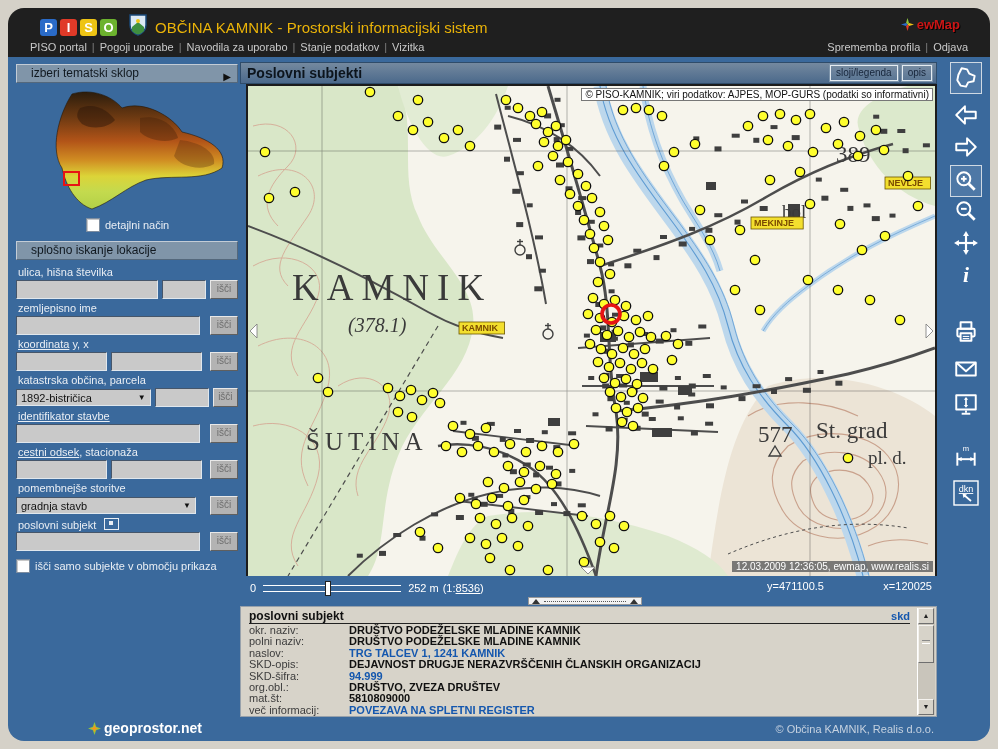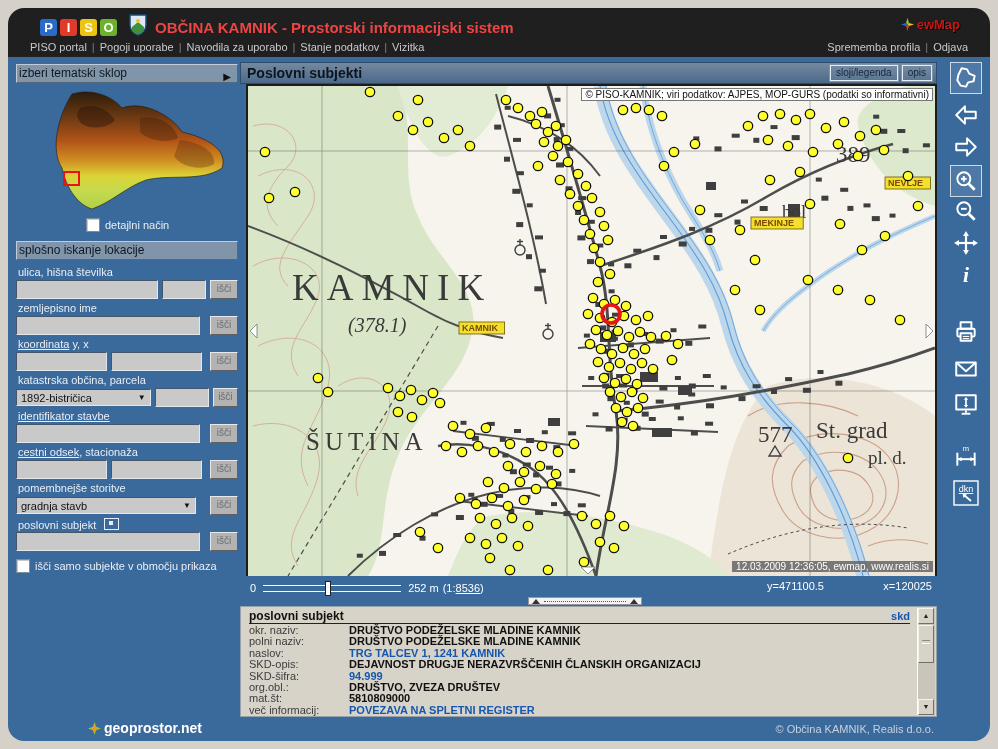--- a/index.html
+++ b/index.html
@@ -3,32 +3,32 @@
 <meta charset="utf-8">
 <style>
   html,body{margin:0;padding:0;background:#d5d1c8;}
   .app{position:relative;width:998px;height:749px;background:#d5d1c8;font-family:"Liberation Sans",sans-serif;overflow:hidden;}
 
   
   #header-block{position:absolute;left:8px;top:8px;width:982px;height:49px;background:#1f1f1f;border-radius:16px 16px 0 0;}
   .title-row{position:absolute;top:6px;left:32px;display:flex;align-items:center;gap:4px;}
   .logo-sq{width:17px;height:17px;border-radius:3px;color:#fff;font-weight:bold;font-size:13px;display:flex;align-items:center;justify-content:center;}
   .coat{margin:0 4px 0 8px;}
-  .app-title{color:#ef4444;font-size:15px;font-weight:bold;}
+  .app-title{color:#eab308;font-size:15px;font-weight:normal;}
   .ewmap{position:absolute;right:30px;top:9px;font-weight:bold;font-size:13px;color:#cc1515;display:flex;gap:3px;align-items:center;text-shadow:1px 1px 0 #000;}
   .menu-row{position:absolute;left:22px;right:22px;bottom:4px;display:flex;justify-content:space-between;font-size:11px;color:#c9c9c9;}
   .menu-side{display:flex;align-items:center;}
   .menu-item{cursor:pointer;}
   .sep{color:#7e7e7e;margin:0 5px;}
 
   
   #main-block{position:absolute;left:8px;top:57px;width:982px;height:684px;background:#3a699c;border-radius:0 0 16px 16px;}
 
   
-  .side-hd{position:absolute;left:16px;width:222px;height:19px;background:#8095a9;border-top:1px solid #c3ccd6;border-left:1px solid #c3ccd6;border-right:1px solid #54687c;border-bottom:1px solid #54687c;color:#10181f;font-size:12px;line-height:17px;padding-left:2px;box-sizing:border-box;}
+  .side-hd{position:absolute;left:16px;width:222px;height:19px;background:#8095a9;border-top:1px solid #c3ccd6;border-left:1px solid #c3ccd6;border-right:1px solid #54687c;border-bottom:1px solid #54687c;color:#10181f;font-size:12px;line-height:17px;padding-left:14px;box-sizing:border-box;}
   #theme-hd{top:64px;}
   #search-hd{top:241px;}
   .hd-arrow{position:absolute;right:6px;top:3px;font-size:10px;color:#101010;}
   #minimap{position:absolute;left:20px;top:88px;width:212px;height:124px;}
   #detail-row{position:absolute;left:86px;top:218px;display:flex;align-items:center;gap:5px;color:#e9eef4;font-size:11px;}
   .chk{width:12px;height:12px;background:#fff;border:1px solid #7d8da0;box-shadow:inset 1px 1px 0 #c9c9c9;}
   #search-form{position:absolute;left:16px;top:263px;width:222px;font-size:11px;color:#e9eef4;}
   .f-label{margin:3px 0 2px 2px;height:12px;}
   .f-row{display:flex;gap:4px;margin-bottom:1px;align-items:center;}
   .inp{height:15px;background:#c9c9c9;border:1px solid;border-color:#46566a #e0e7ed #e0e7ed #46566a;box-sizing:content-box;}

